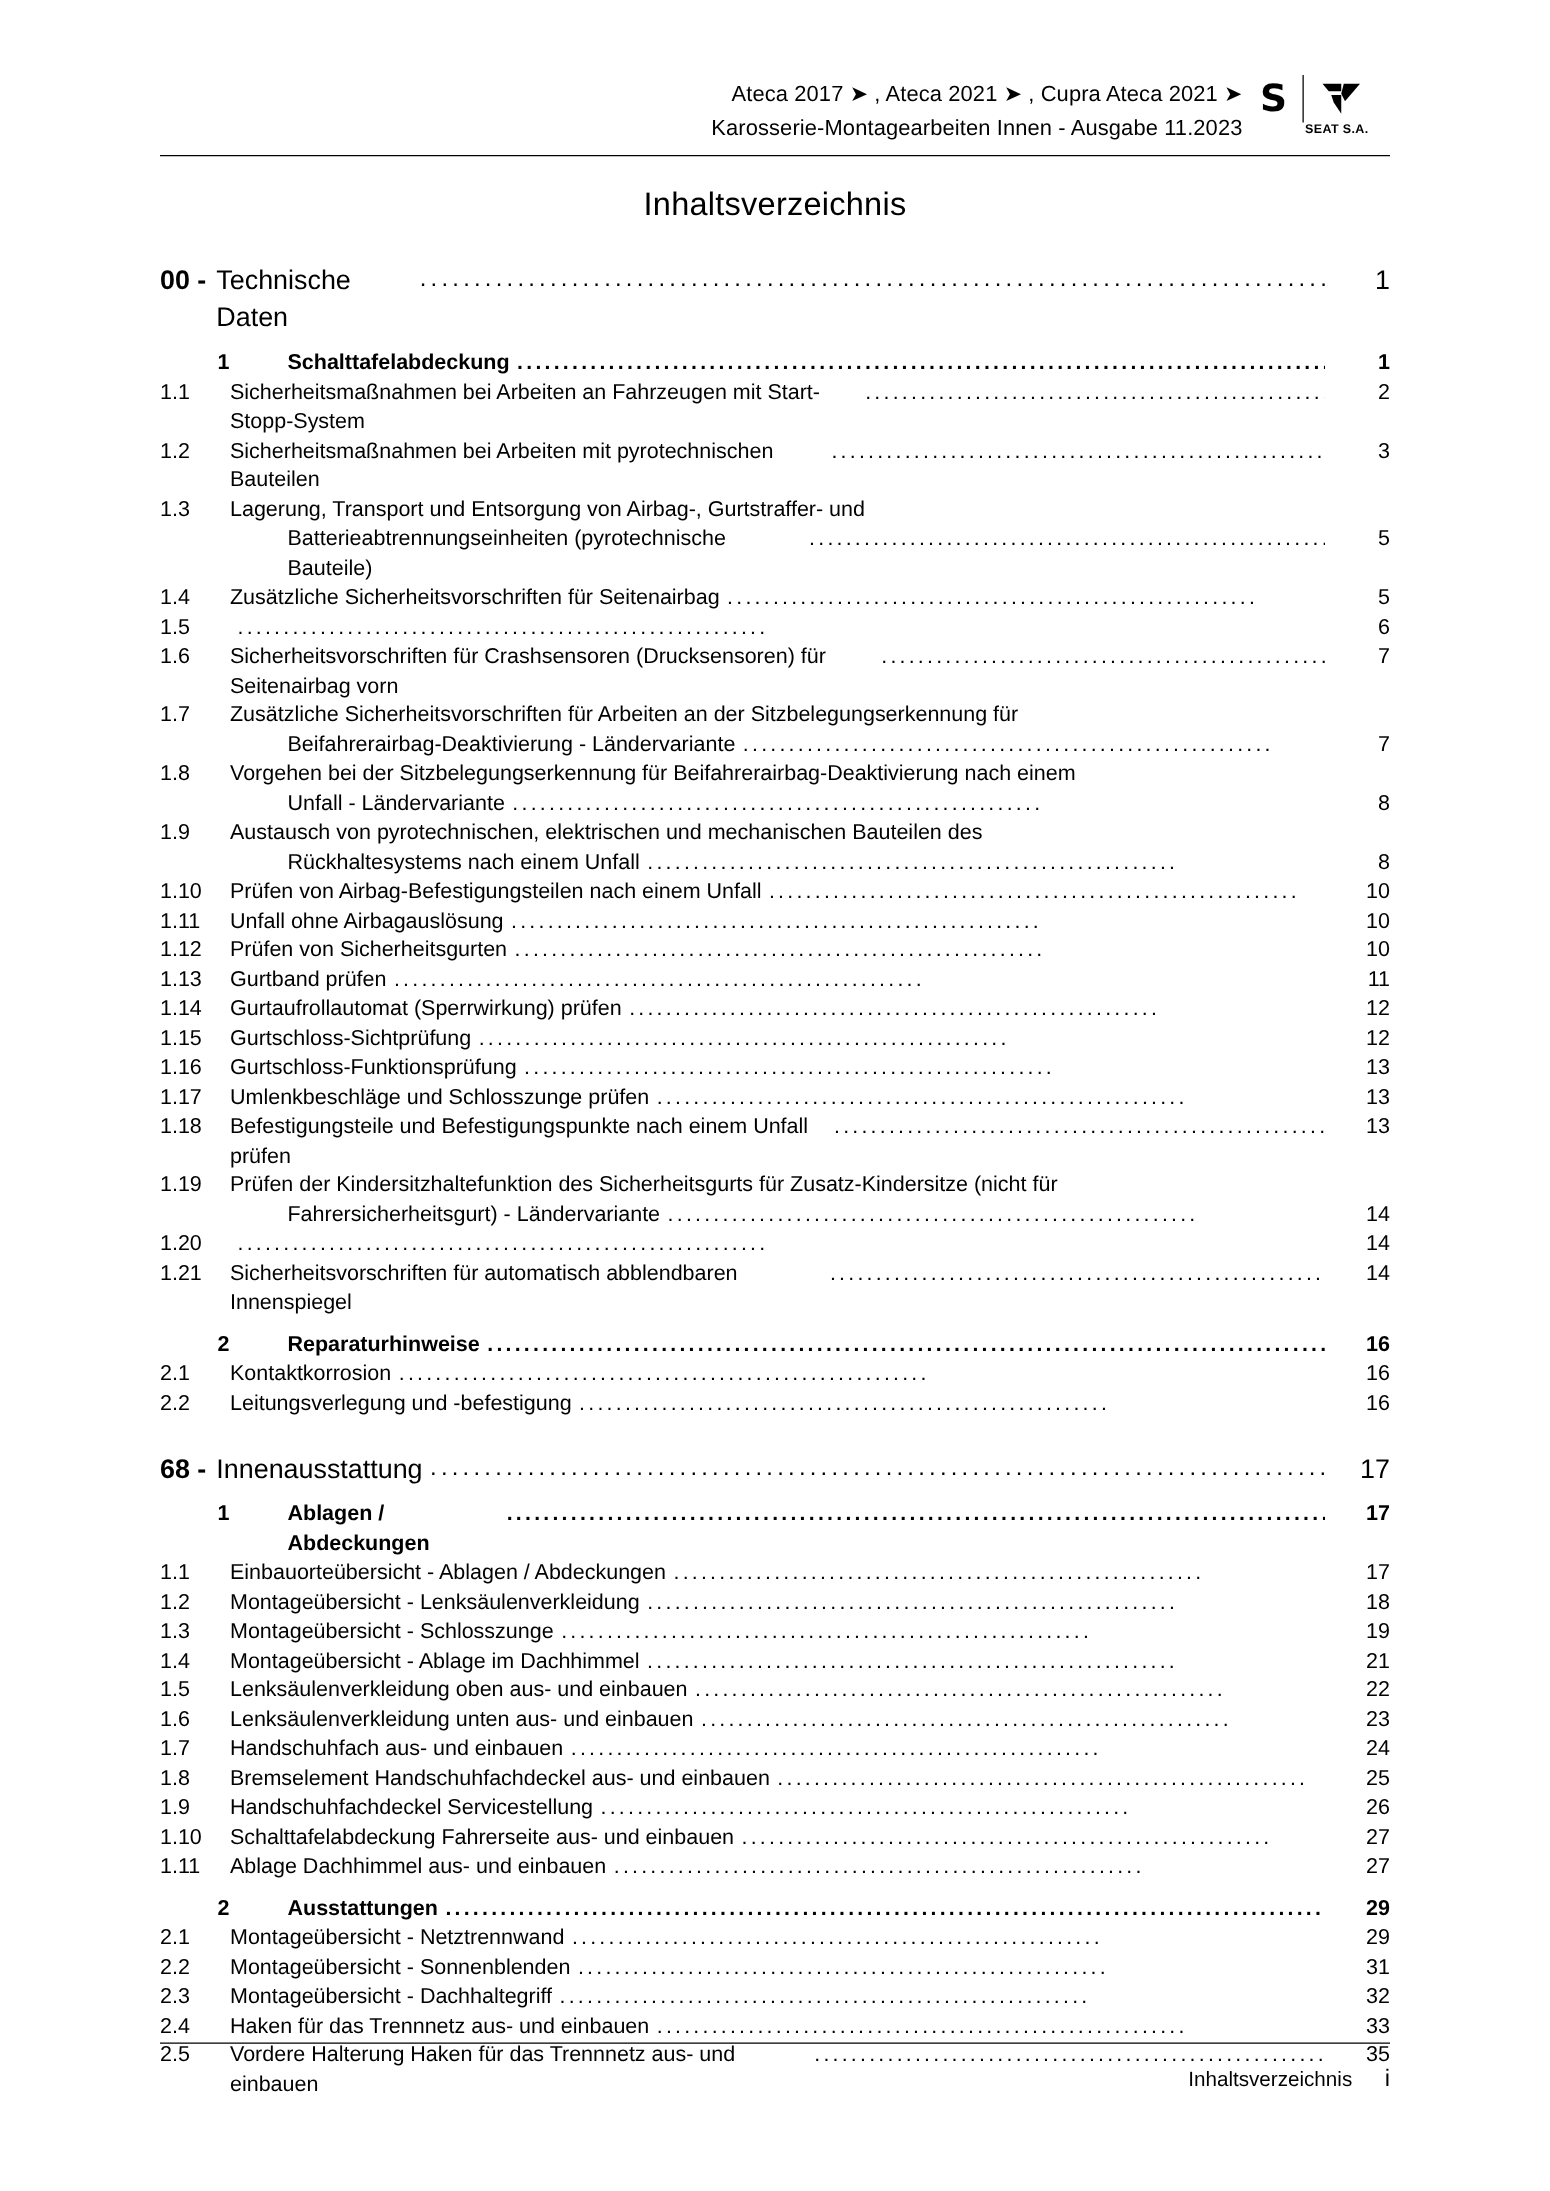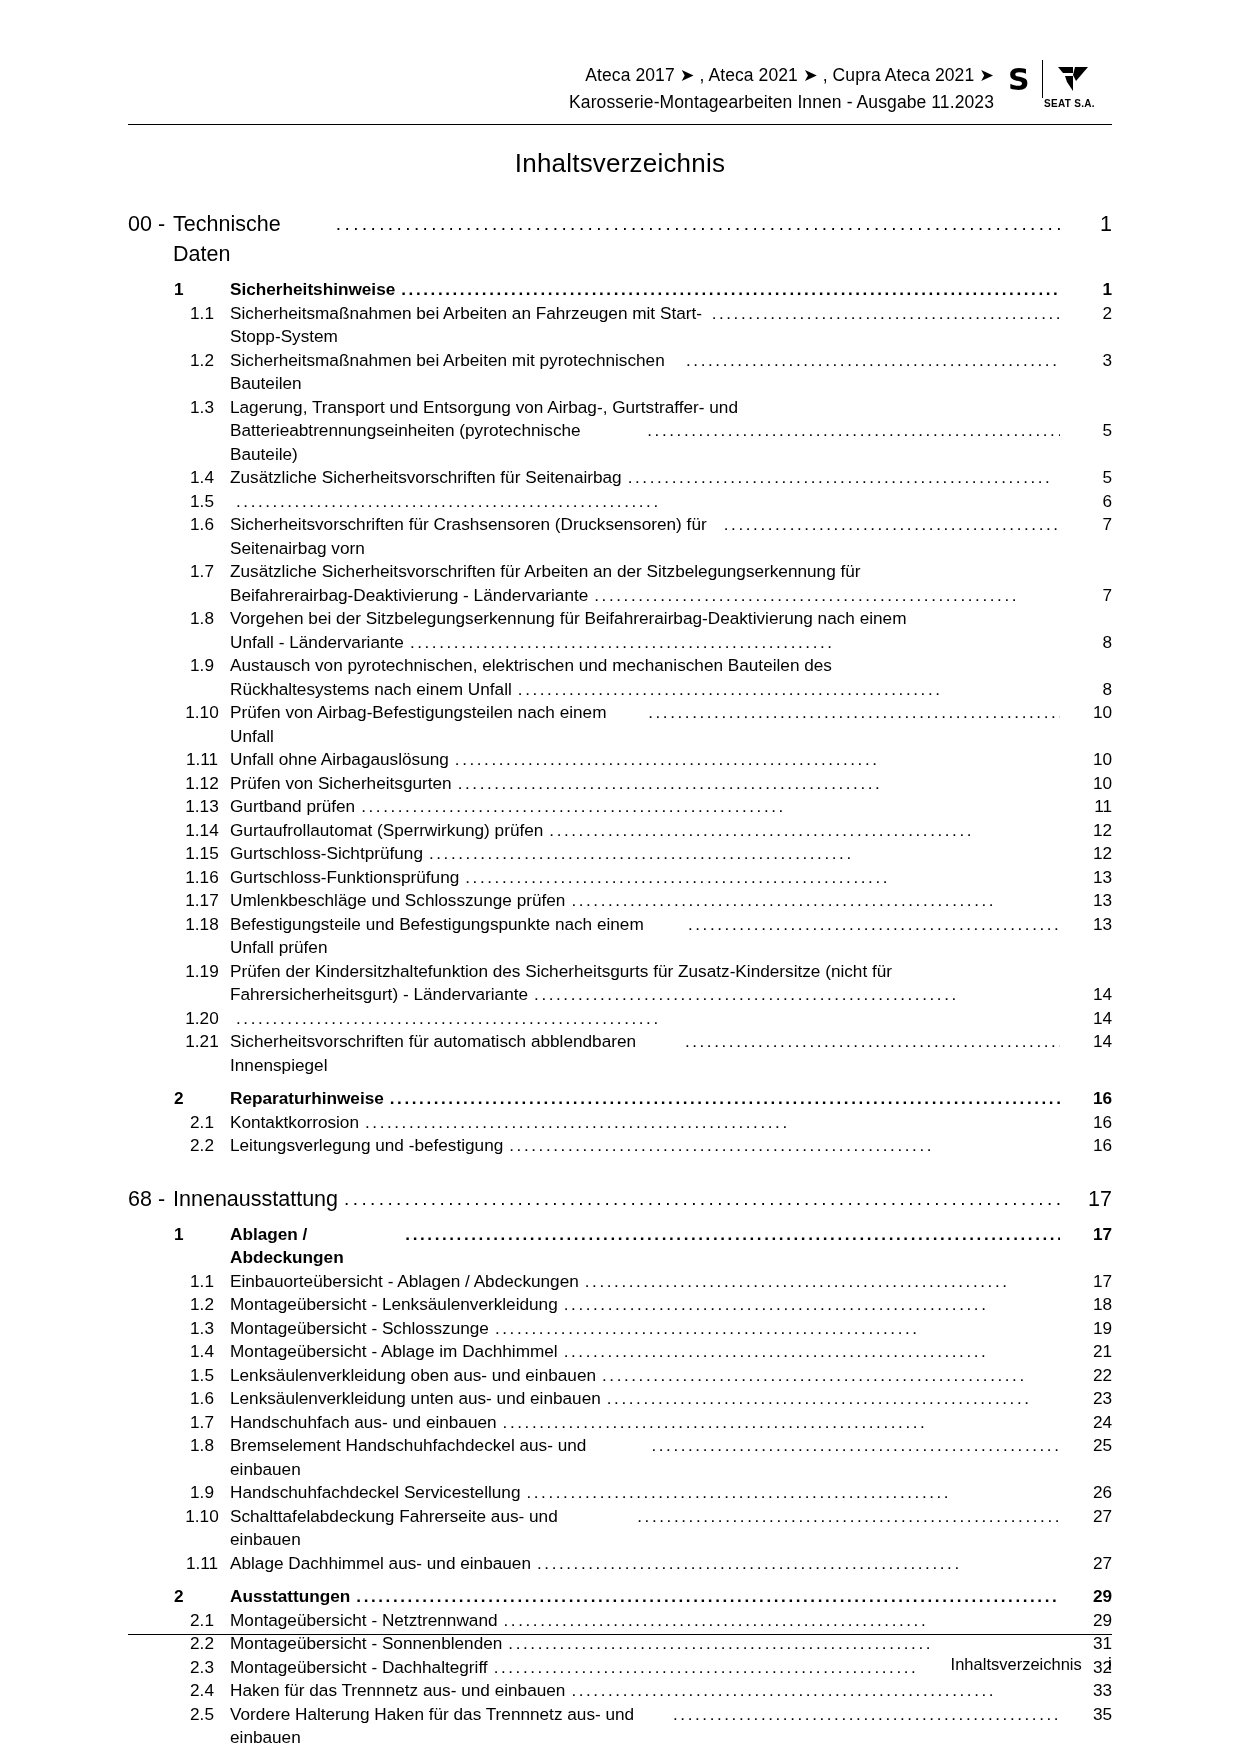--- a/index.html
+++ b/index.html
@@ -128,24 +128,24 @@
   }
   .row.section-row {
     font-weight: bold;
   }
 
   .num {
     flex: 0 0 auto;
     width: 56px;
     padding-left: 0;
   }
-  .chapter-row .num { width: auto; padding-right: 0; }
+  .chapter-row .num { width: auto; padding-right: 0; font-weight: bold; }
 
   .row.level1 .num { margin-left: 46px; width: 56px; }
-  .row.level2 .num { margin-left: 46px; width: 56px; text-align: center; }
+  .row.level2 .num { width: 56px; }
 
   .txt {
     flex: 0 1 auto;
     max-width: 760px;
   }
   .leader {
     flex: 1 1 auto;
     position: relative;
     overflow: hidden;
     white-space: nowrap;
@@ -233,21 +233,21 @@
     <div class="chapter">
       <div class="row chapter-row">
         <span class="num">00 -</span>
         <span class="txt" style="margin-left:8px">Technische Daten</span>
         <span class="leader">...........................................................................................</span>
         <span class="page-no">1</span>
       </div>
 
       <div class="row level1 section-row">
         <span class="num">1</span>
-        <span class="txt">Sicherheitshinweise</span>
+        <span class="txt">Schalttafelabdeckung</span>
         <span class="leader">.......................................................................................................</span>
         <span class="page-no">1</span>
       </div>
 
       <div class="row level2">
         <span class="num">1.1</span>
         <span class="txt">Sicherheitsmaßnahmen bei Arbeiten an Fahrzeugen mit Start-Stopp-System</span>
         <span class="leader">..........................................................</span>
         <span class="page-no">2</span>
       </div>

